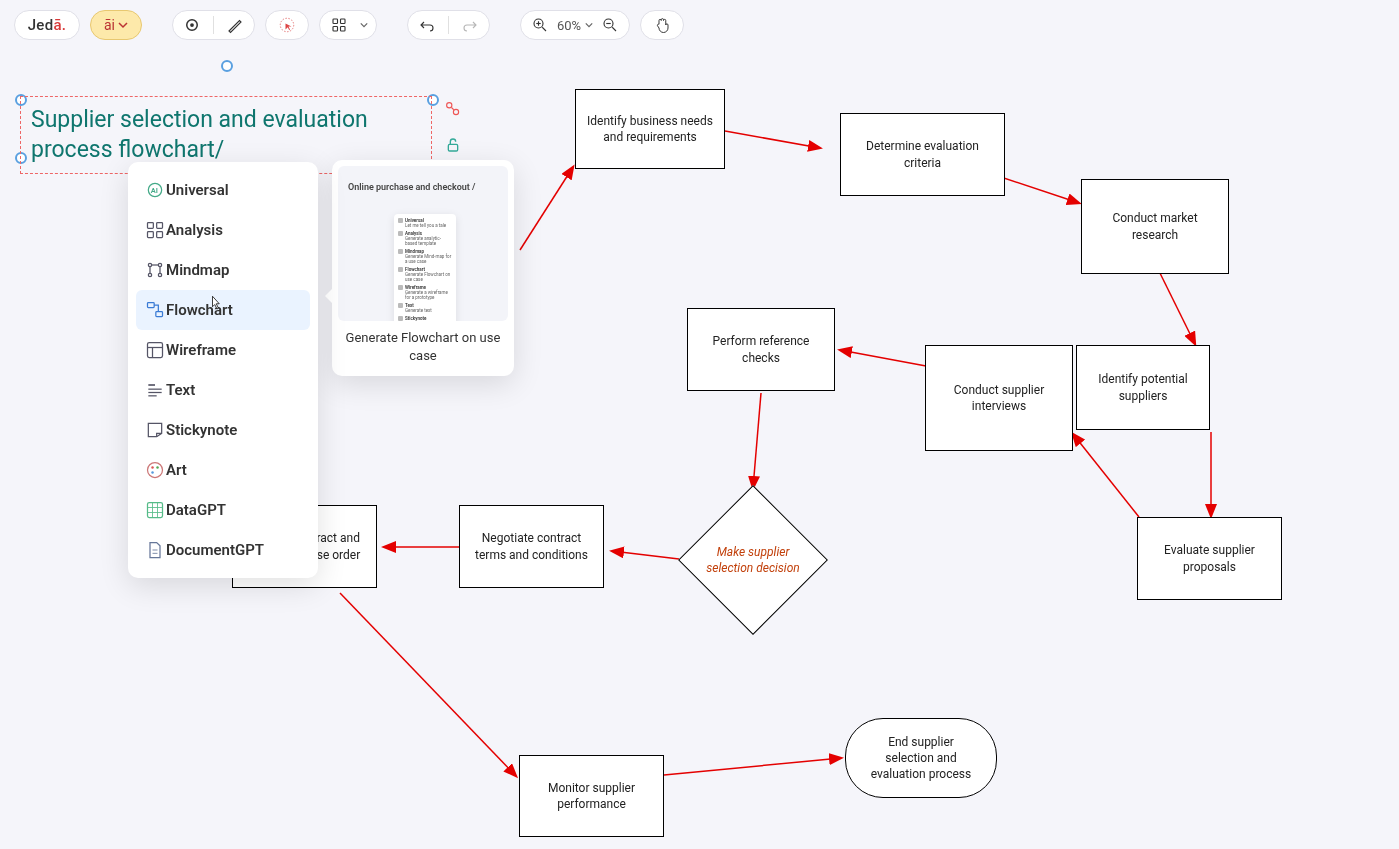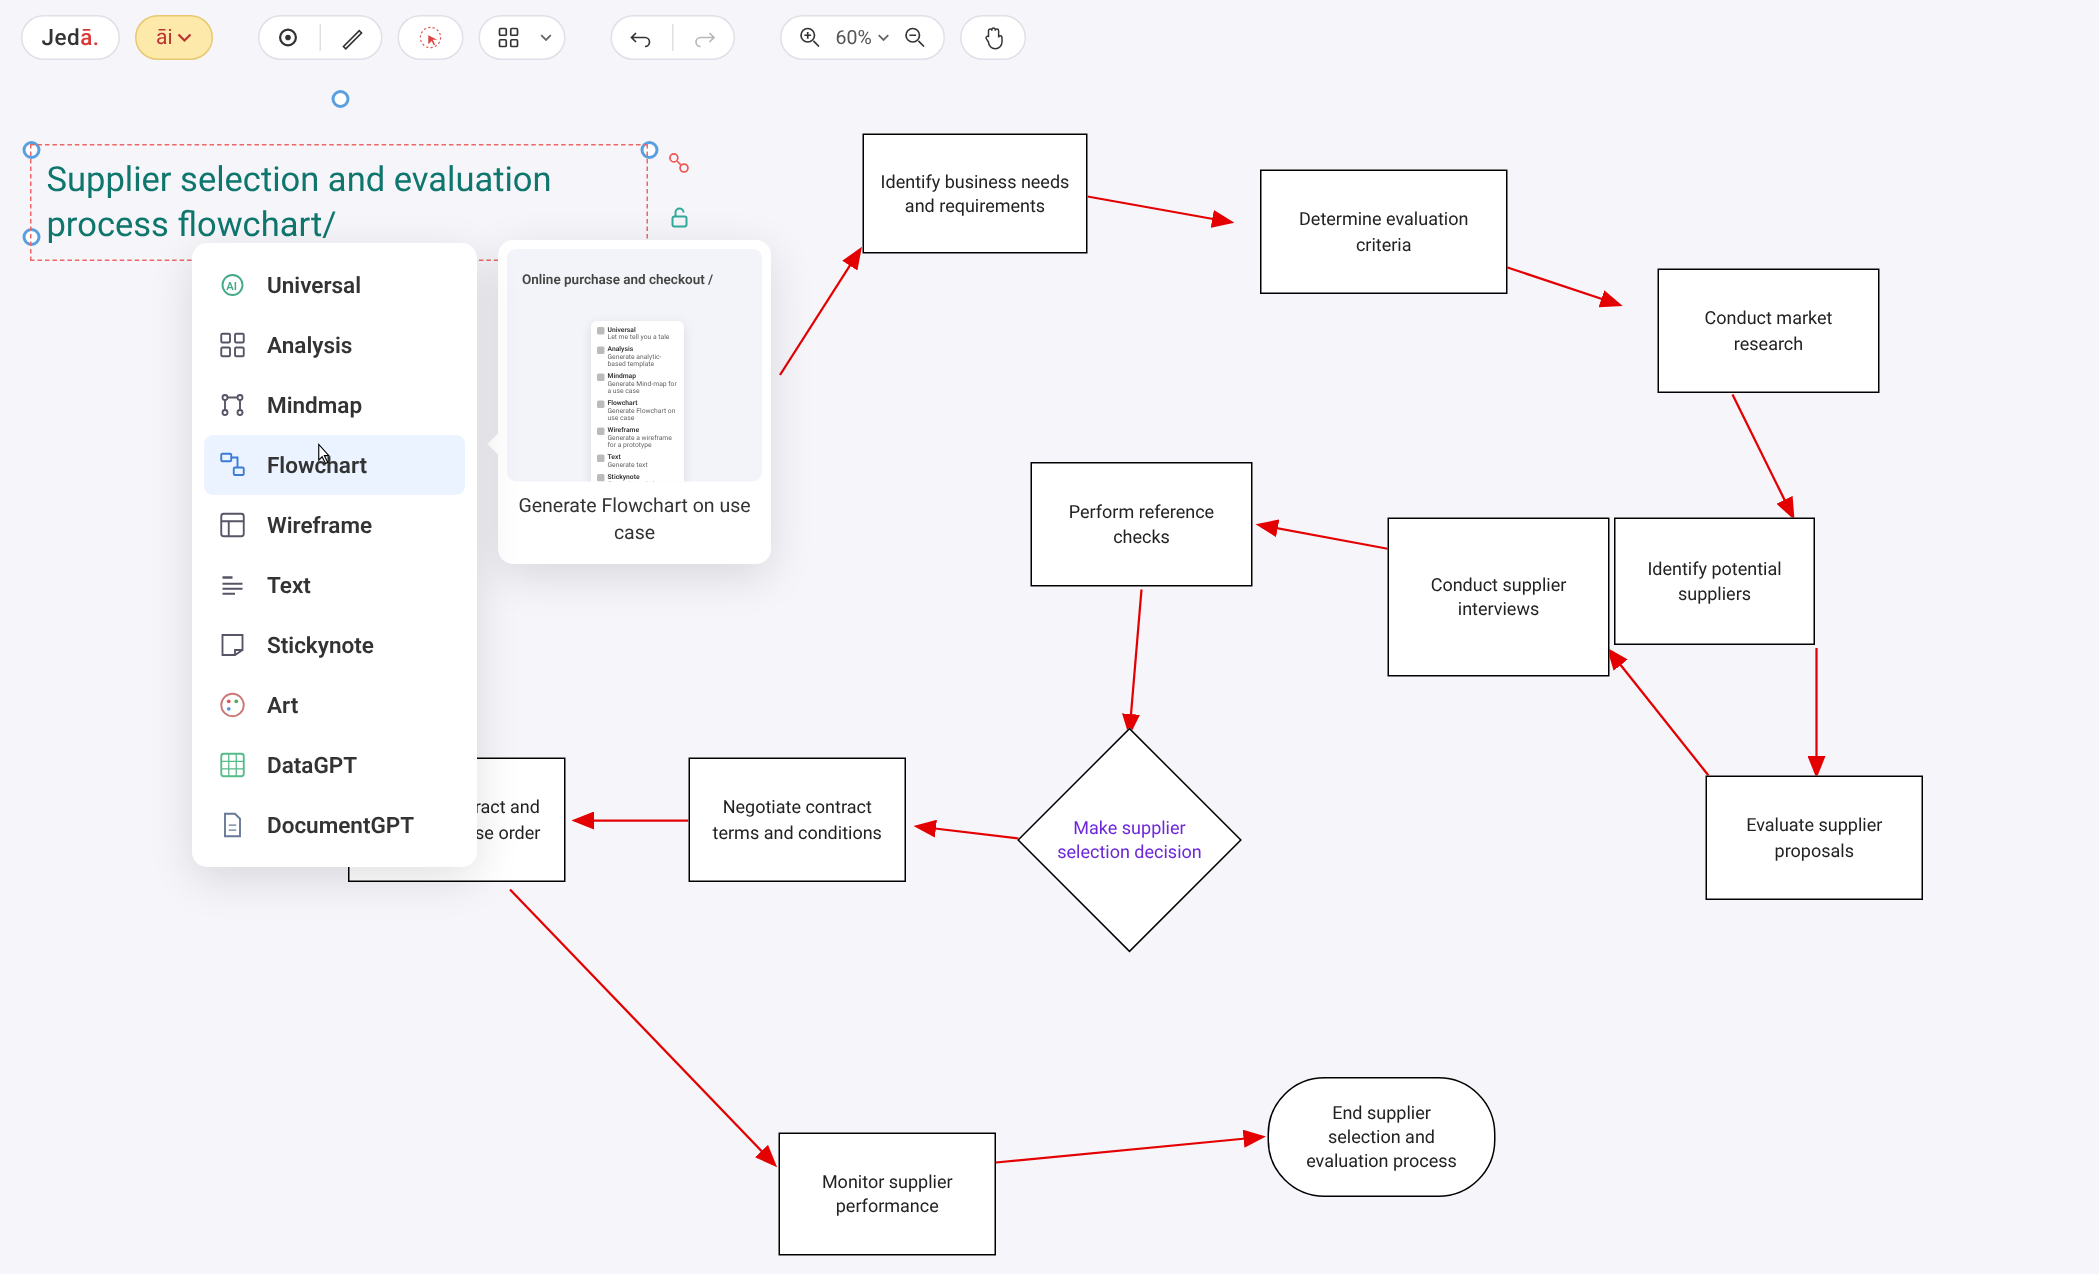--- a/index.html
+++ b/index.html
@@ -133,21 +133,21 @@
   width: 190px;
   background: #fff;
   border-radius: 10px;
   box-shadow: 0 8px 30px rgba(0,0,0,0.12);
   padding: 8px;
   z-index: 40;
 }
 .menu-item {
   display: flex;
   align-items: center;
-  gap: 12px;
+  gap: 0;
   padding: 9px 8px;
   border-radius: 6px;
   cursor: pointer;
   font-size: 15px;
   font-weight: 600;
   color: #333;
 }
 .menu-item.selected {
   background: #eaf3ff;
 }
@@ -249,24 +249,25 @@
   width: 106px;
   height: 106px;
   border: 1px solid #000;
   transform: rotate(45deg);
   background: #fff;
 }
 .flow-diamond .diamond-text {
   position: relative;
   text-align: center;
   font-size: 12px;
-  color: #6d28d9;
+  color: #c2410c;
   line-height: 1.35;
   z-index: 1;
   width: 100px;
+  font-style: italic;
 }
 .flow-term {
   position: absolute;
   background: #fff;
   border: 1px solid #000;
   border-radius: 38px;
   display: flex;
   align-items: center;
   justify-content: center;
   text-align: center;
@@ -304,21 +305,21 @@
     <line x1="926" y1="366" x2="840" y2="350" stroke="#e40000" stroke-width="1.5" marker-end="url(#arrowhead)"></line>
     <line x1="761" y1="393" x2="753" y2="488" stroke="#e40000" stroke-width="1.5" marker-end="url(#arrowhead)"></line>
     <line x1="679" y1="559" x2="612" y2="551" stroke="#e40000" stroke-width="1.5" marker-end="url(#arrowhead)"></line>
     <line x1="459" y1="547" x2="384" y2="547" stroke="#e40000" stroke-width="1.5" marker-end="url(#arrowhead)"></line>
     <line x1="340" y1="593" x2="516" y2="776" stroke="#e40000" stroke-width="1.5" marker-end="url(#arrowhead)"></line>
     <line x1="664" y1="775" x2="841" y2="758" stroke="#e40000" stroke-width="1.5" marker-end="url(#arrowhead)"></line>
   </svg>
 
   <div class="flow-box" style="left:575px;top:89px;width:150px;height:80px;">Identify business needs and requirements</div>
   <div class="flow-box" style="left:840px;top:113px;width:165px;height:83px;">Determine evaluation criteria</div>
-  <div class="flow-box" style="left:1081px;top:179px;width:148px;height:83px;margin-left:24px;">Conduct market research</div>
+  <div class="flow-box" style="left:1081px;top:179px;width:148px;height:95px;">Conduct market research</div>
   <div class="flow-box" style="left:1076px;top:345px;width:134px;height:85px;">Identify potential suppliers</div>
   <div class="flow-box" style="left:1137px;top:517px;width:145px;height:83px;">Evaluate supplier proposals</div>
   <div class="flow-box" style="left:925px;top:345px;width:148px;height:106px;">Conduct supplier interviews</div>
   <div class="flow-box" style="left:687px;top:308px;width:148px;height:83px;">Perform reference checks</div>
 
   <div class="flow-diamond" style="left:678px;top:485px;">
     <div class="diamond-shape"></div>
     <div class="diamond-text">Make supplier selection decision</div>
   </div>
 

